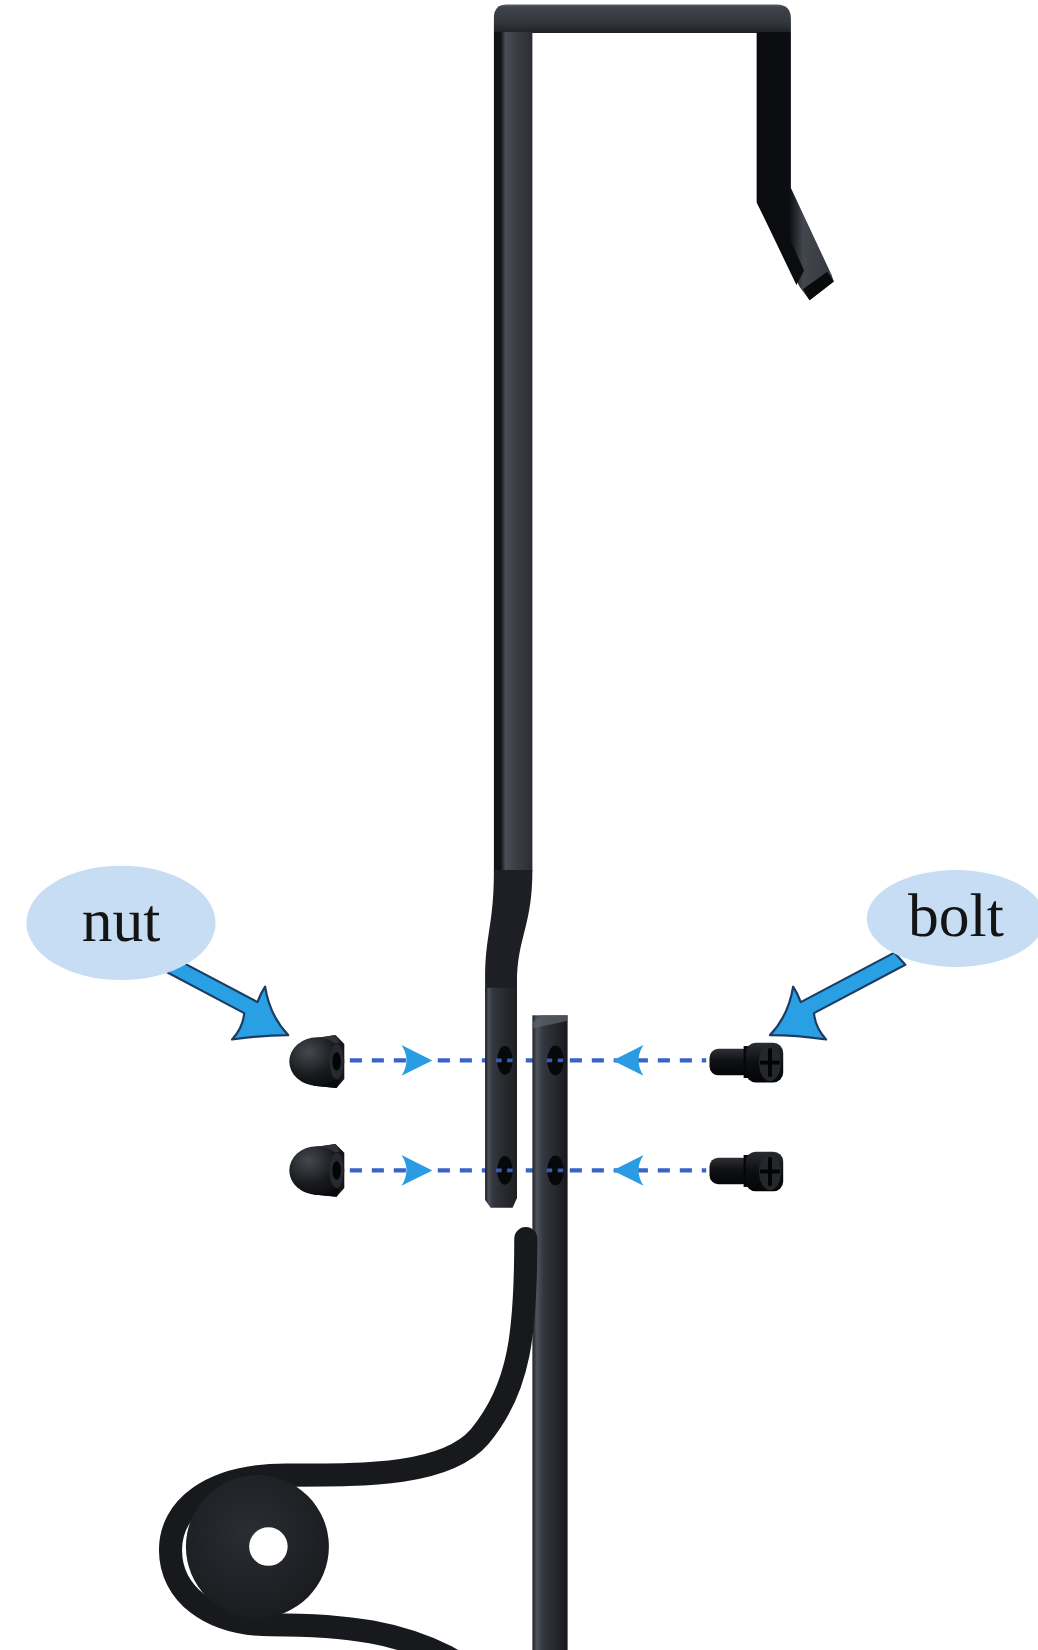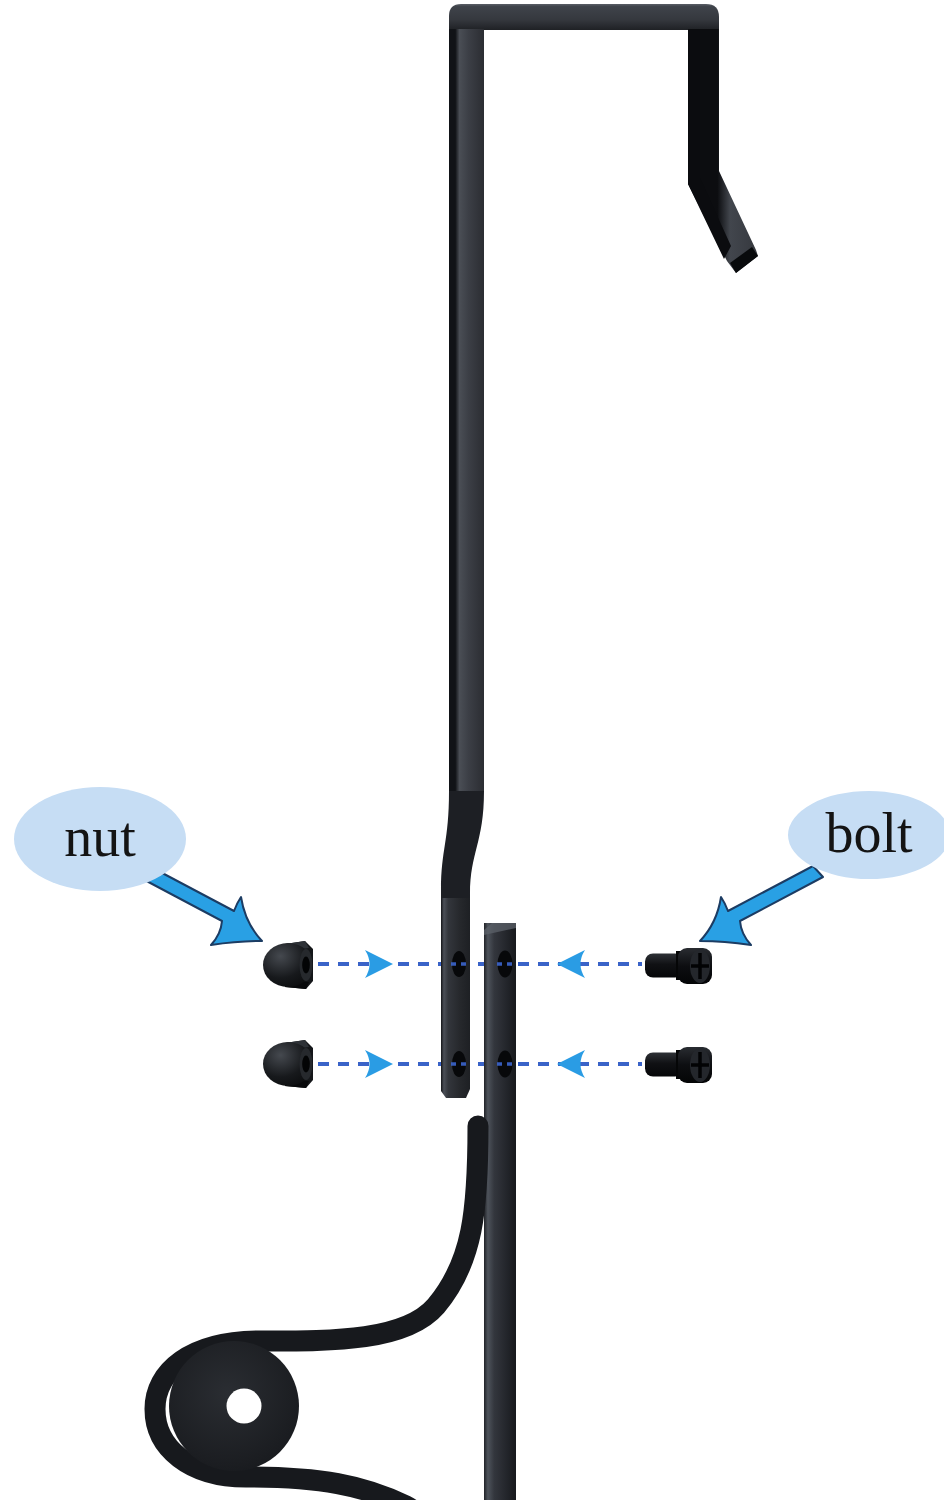--- a/index.html
+++ b/index.html
@@ -167,20 +167,20 @@
     </g>
 
     <g>
       <path d="M 149,866 L 234,911 Q 237,903 241,897 Q 245,923 262,941
                Q 238,941 211,945 Q 221,934 222,921 L 139,877 Z" fill="#29a0e4" stroke="#1c3c63" stroke-width="2" stroke-linejoin="round"></path>
       <path transform="matrix(-1,0,0,1,962,0)" d="M 149,866 L 234,911 Q 237,903 241,897 Q 245,923 262,941
                Q 238,941 211,945 Q 221,934 222,921 L 139,877 Z" fill="#29a0e4" stroke="#1c3c63" stroke-width="2" stroke-linejoin="round"></path>
     </g>
   </svg>
 
-  <div class="callout" style="left:14px;top:787px;width:172px;height:104px;text-align:right;">
+  <div class="callout" style="left:24px;top:787px;width:172px;height:104px;text-align:right;">
     <span>nut</span>
   </div>
   <div class="callout" style="left:788px;top:791px;width:162px;height:88px;">
     <span>bolt</span>
   </div>
 
 </div>
 
 </body></html>

